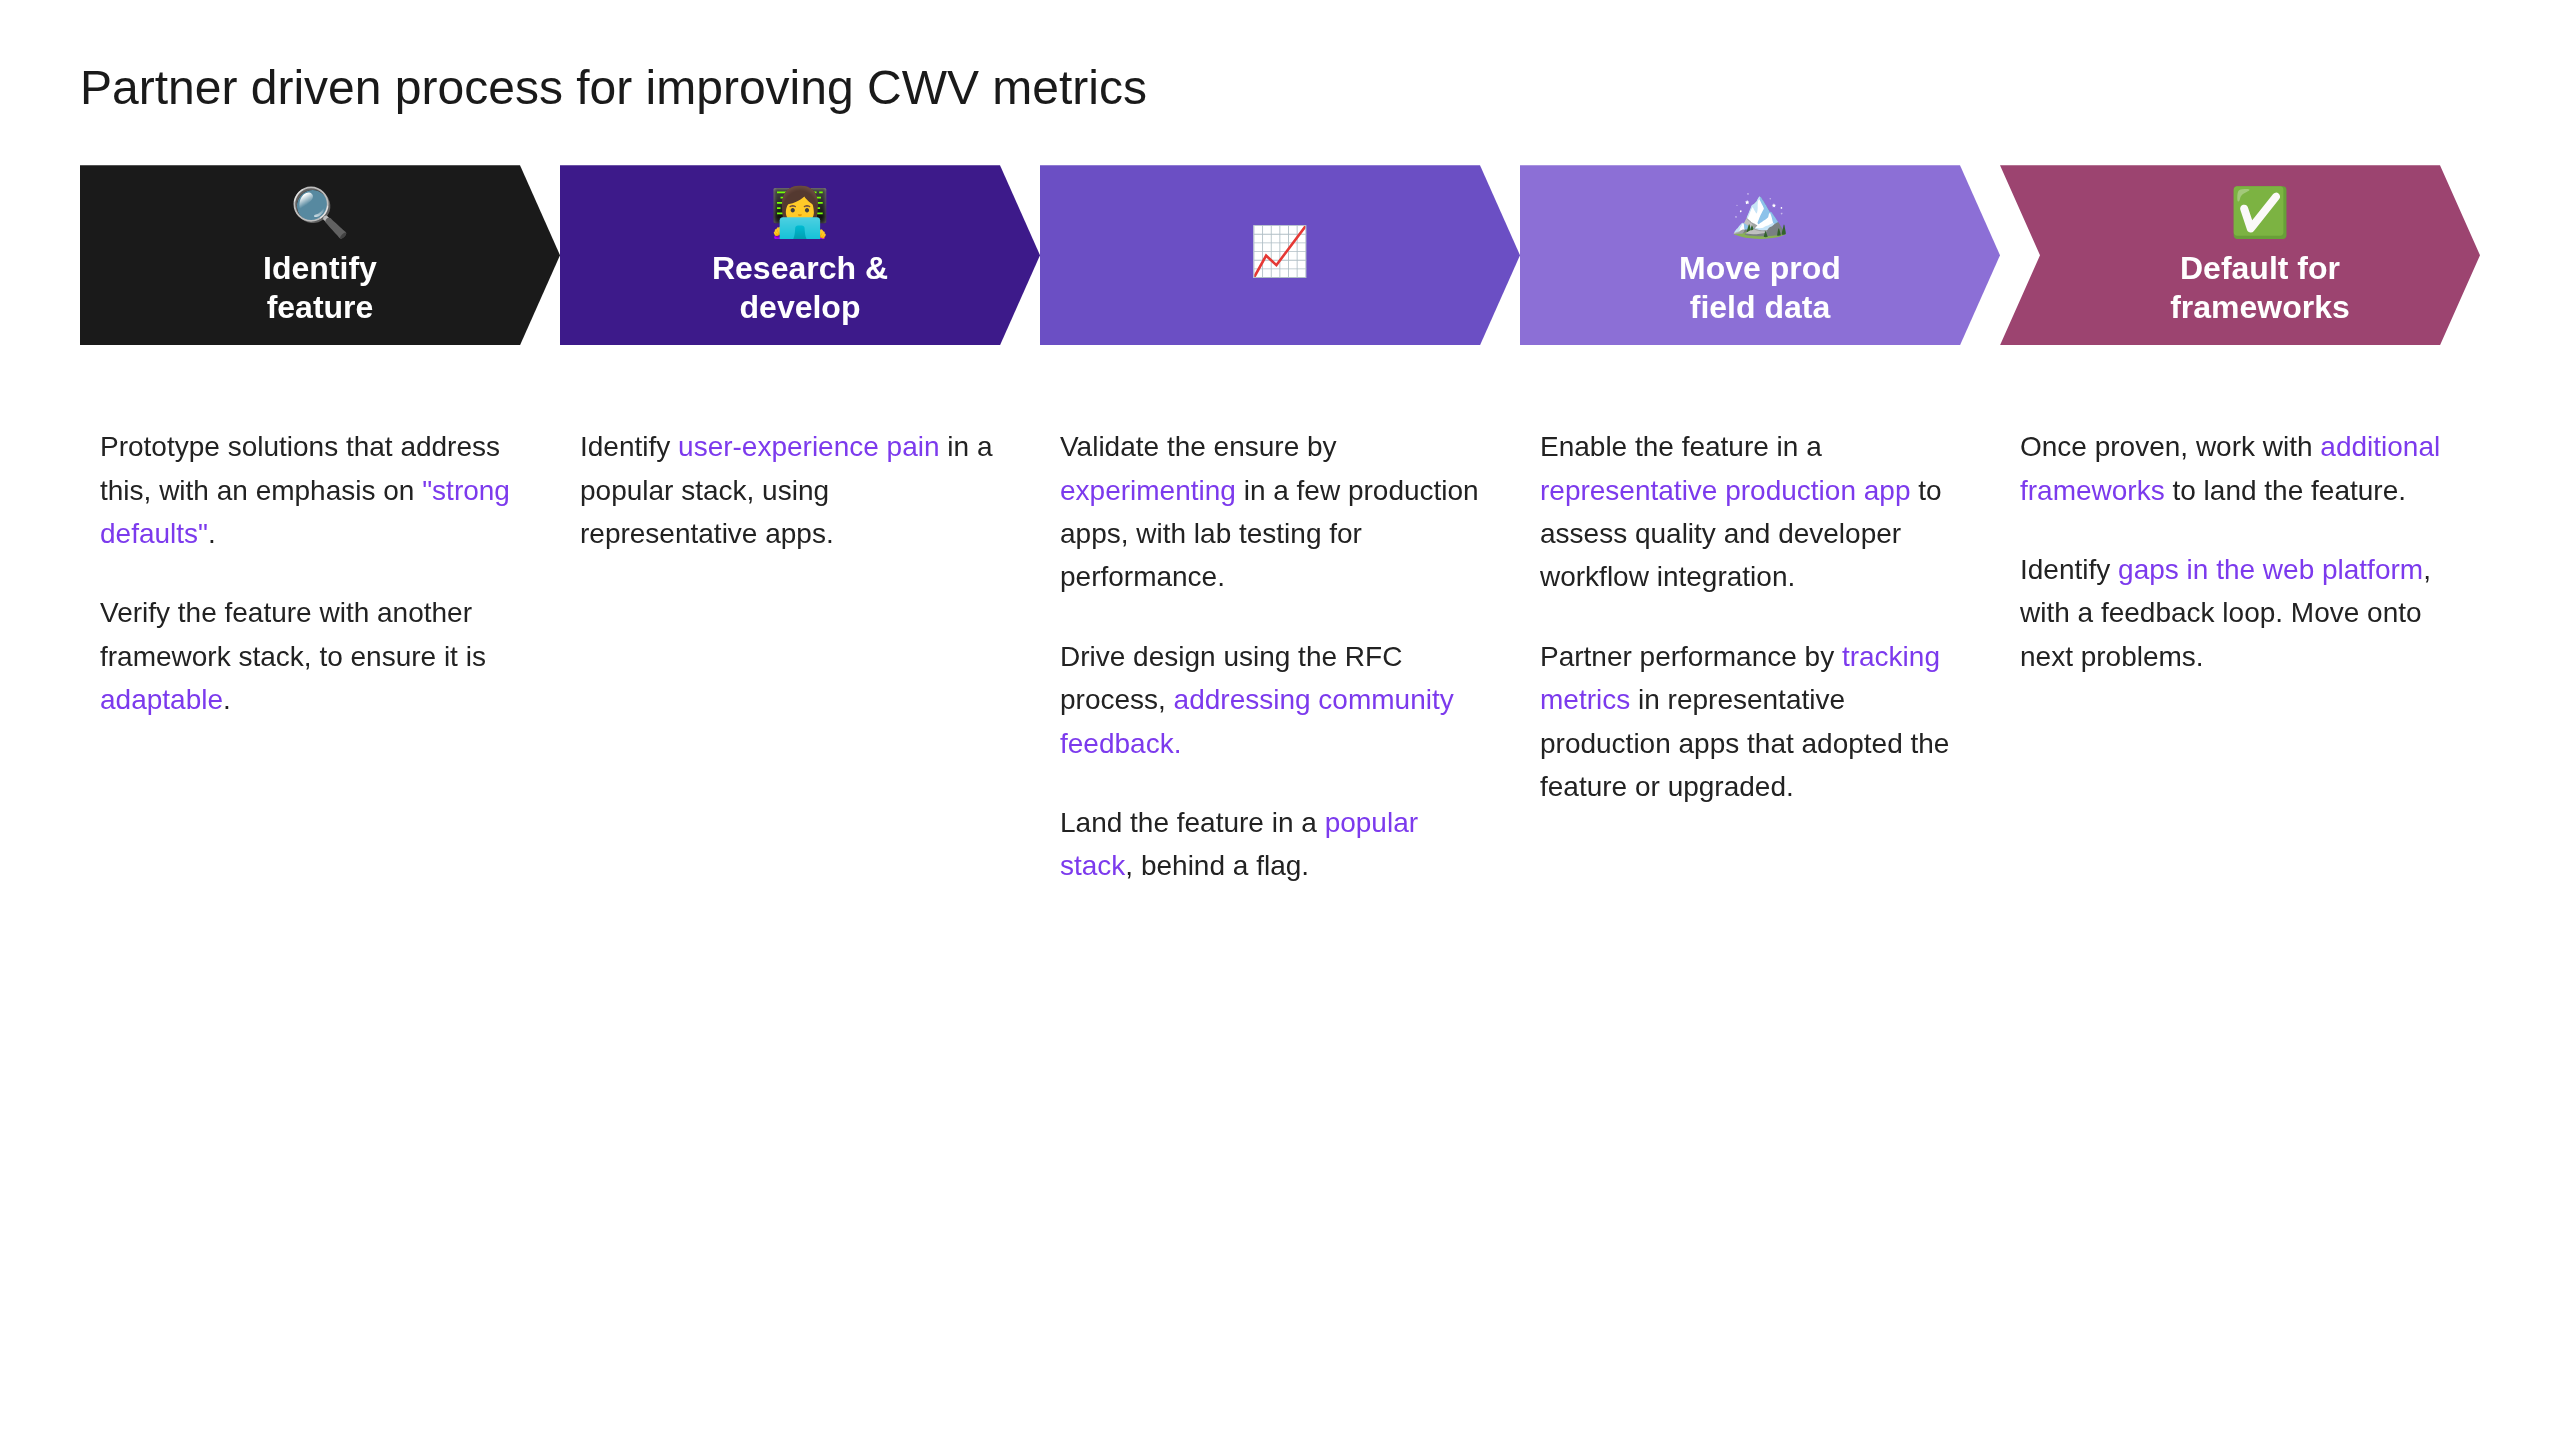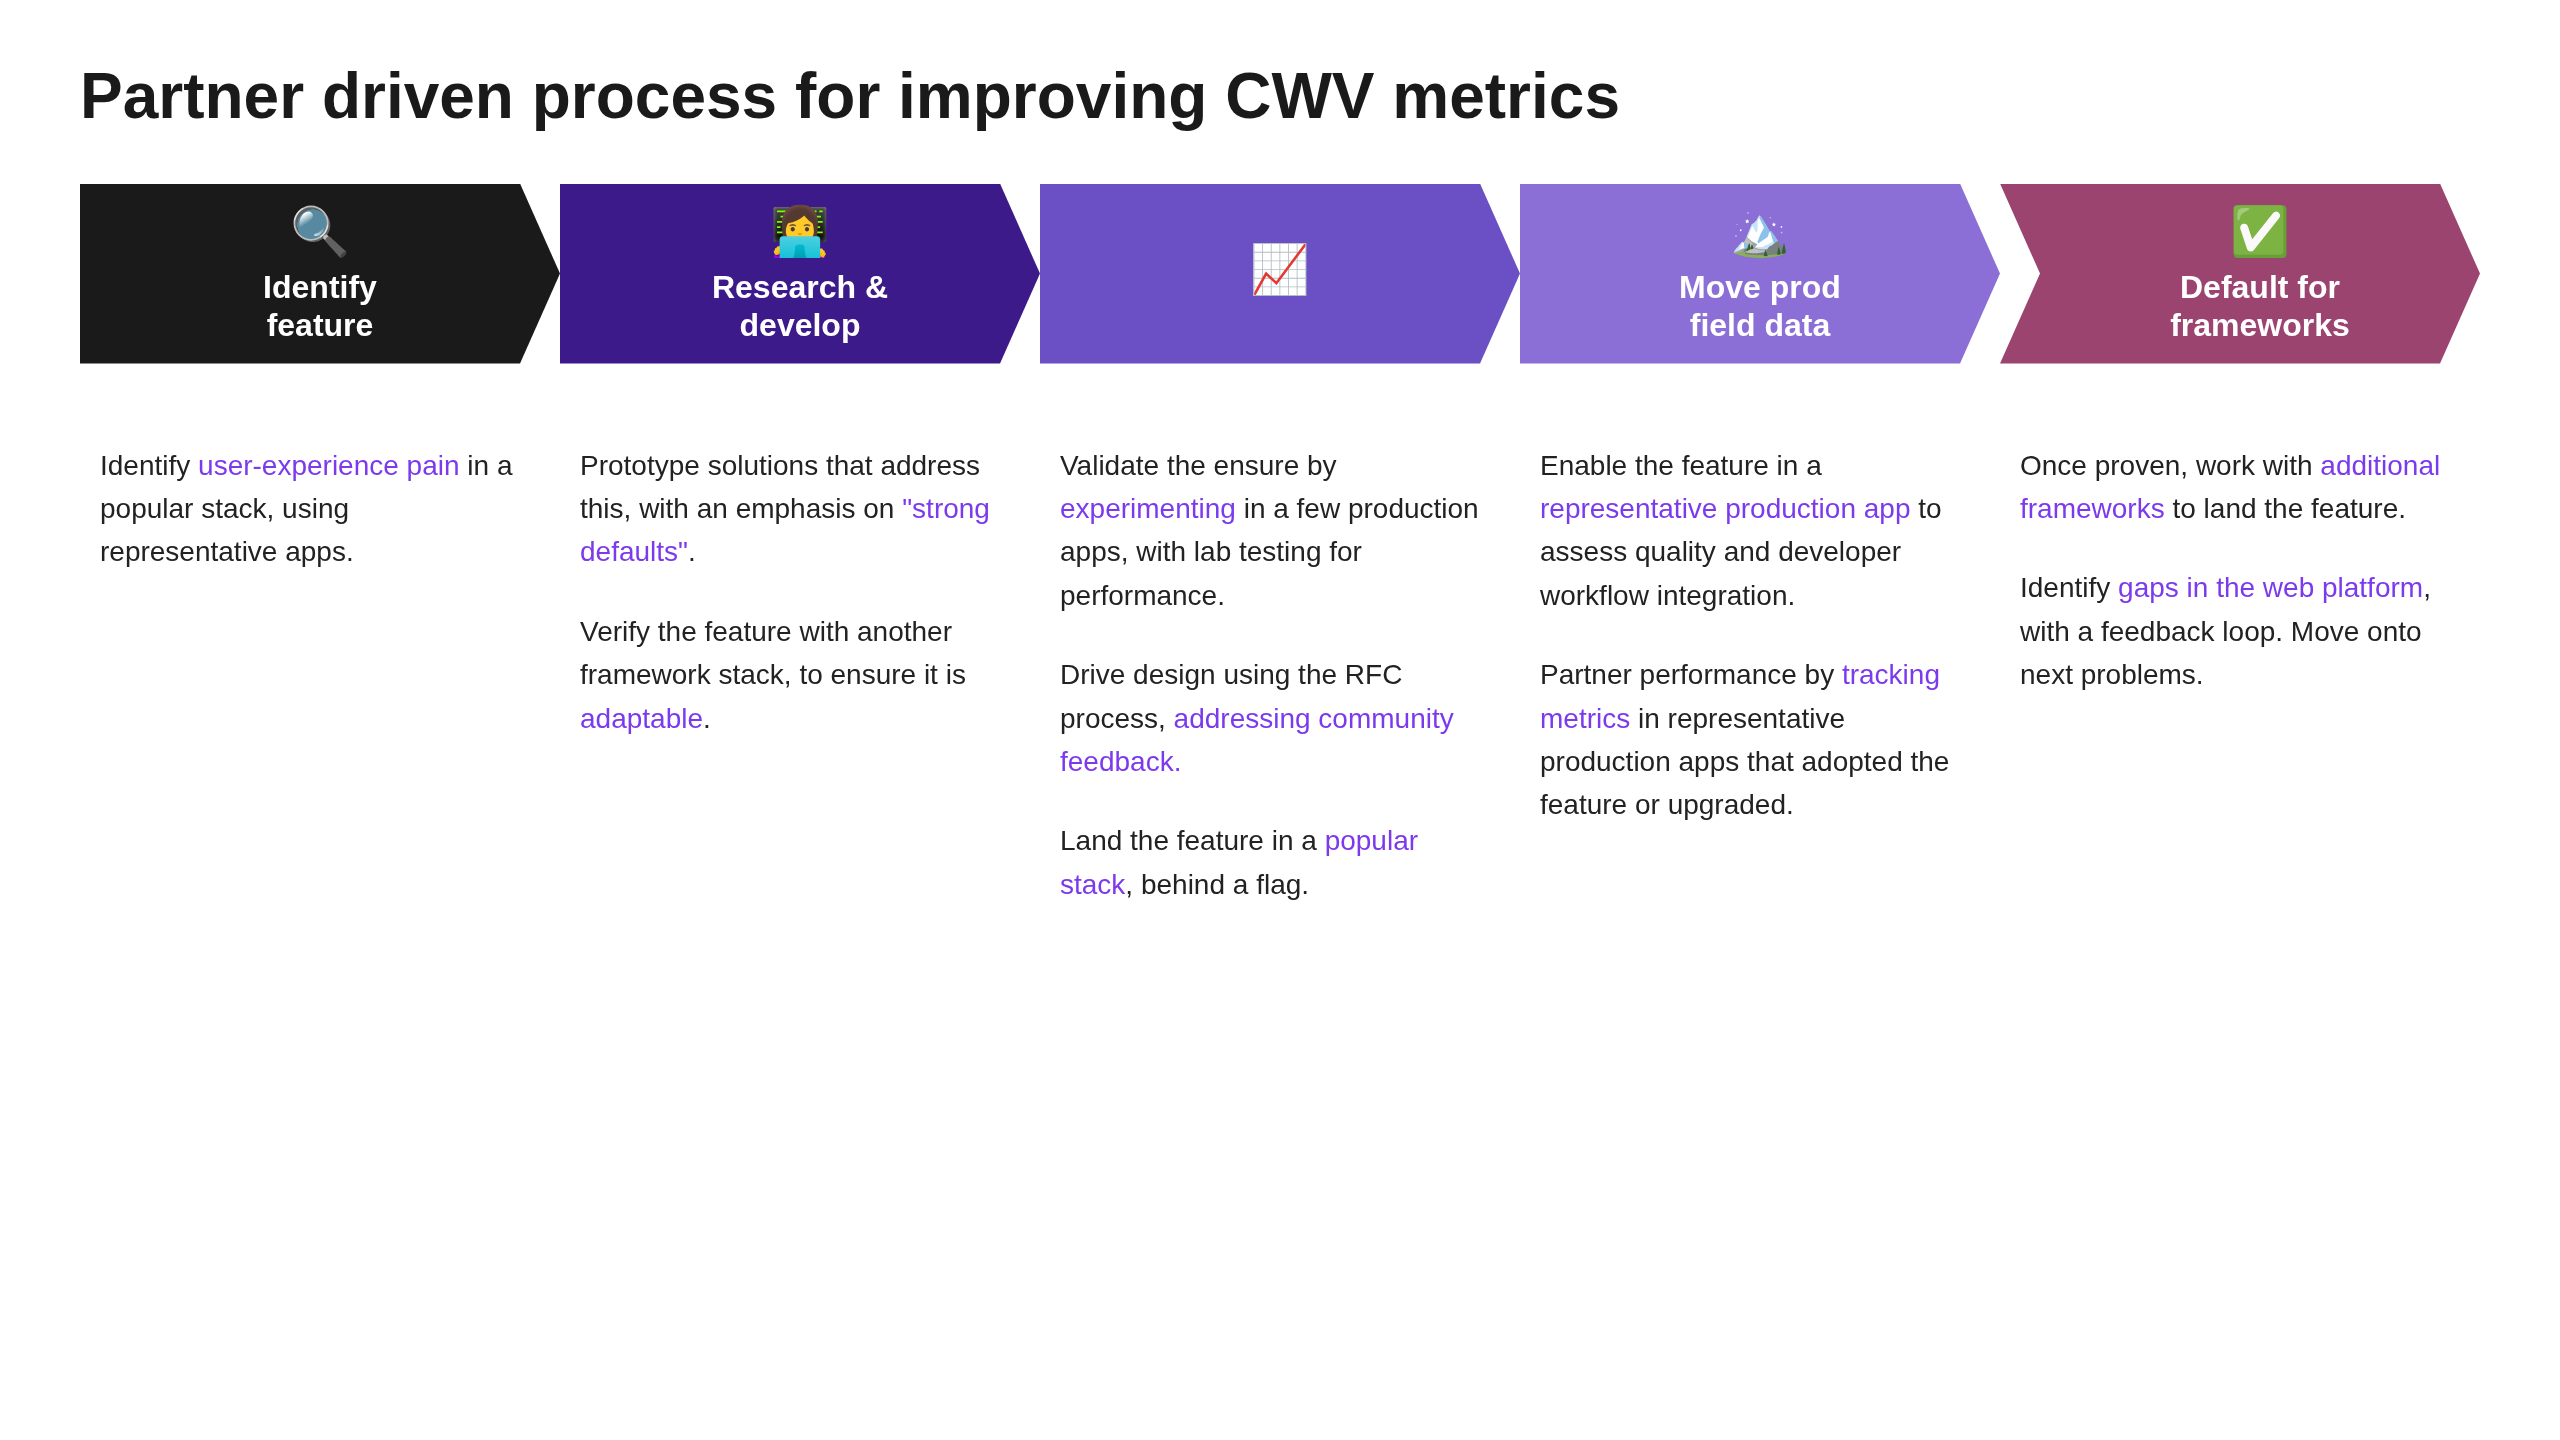--- a/index.html
+++ b/index.html
@@ -4,22 +4,22 @@
   <style>
     * { box-sizing: border-box; margin: 0; padding: 0; }
     body {
       background: #ffffff;
       font-family: 'Arial', sans-serif;
       width: 2560px;
       min-height: 1440px;
       padding: 60px 80px;
     }
     h1 {
-      font-size: 64px;
-      font-weight: 700;
+      font-size: 48px;
+      font-weight: 400;
       color: #1a1a1a;
       margin-bottom: 50px;
       line-height: 1.15;
     }
     .arrows-row {
       display: flex;
       align-items: stretch;
       margin-bottom: 60px;
     }
     .arrow-container {
@@ -120,30 +120,30 @@
       <span class="icon">✅</span>
       <span class="label">Default for<br>frameworks</span>
     </div>
   </div>
 </div>
 
 <div class="content-row">
 
   <div class="content-col">
     <p>
-      <span>Identify </span><a class="link-purple">user-experience pain</a><span> in a popular stack, using representative apps.</span>
+      <span>Prototype solutions that address this, with an emphasis on </span><a class="link-purple">"strong defaults"</a><span>.</span>
+    </p>
+    <p>
+      <span>Verify the feature with another framework stack, to ensure it is </span><a class="link-purple">adaptable</a><span>.</span>
     </p>
   </div>
 
   <div class="content-col">
     <p>
-      <span>Prototype solutions that address this, with an emphasis on </span><a class="link-purple">"strong defaults"</a><span>.</span>
-    </p>
-    <p>
-      <span>Verify the feature with another framework stack, to ensure it is </span><a class="link-purple">adaptable</a><span>.</span>
+      <span>Identify </span><a class="link-purple">user-experience pain</a><span> in a popular stack, using representative apps.</span>
     </p>
   </div>
 
   <div class="content-col">
     <p>
       <span>Validate the ensure by </span><a class="link-purple">experimenting</a><span> in a few production apps, with lab testing for performance.</span>
     </p>
     <p>
       <span>Drive design using the RFC process, </span><a class="link-purple">addressing community feedback.</a>
     </p>

